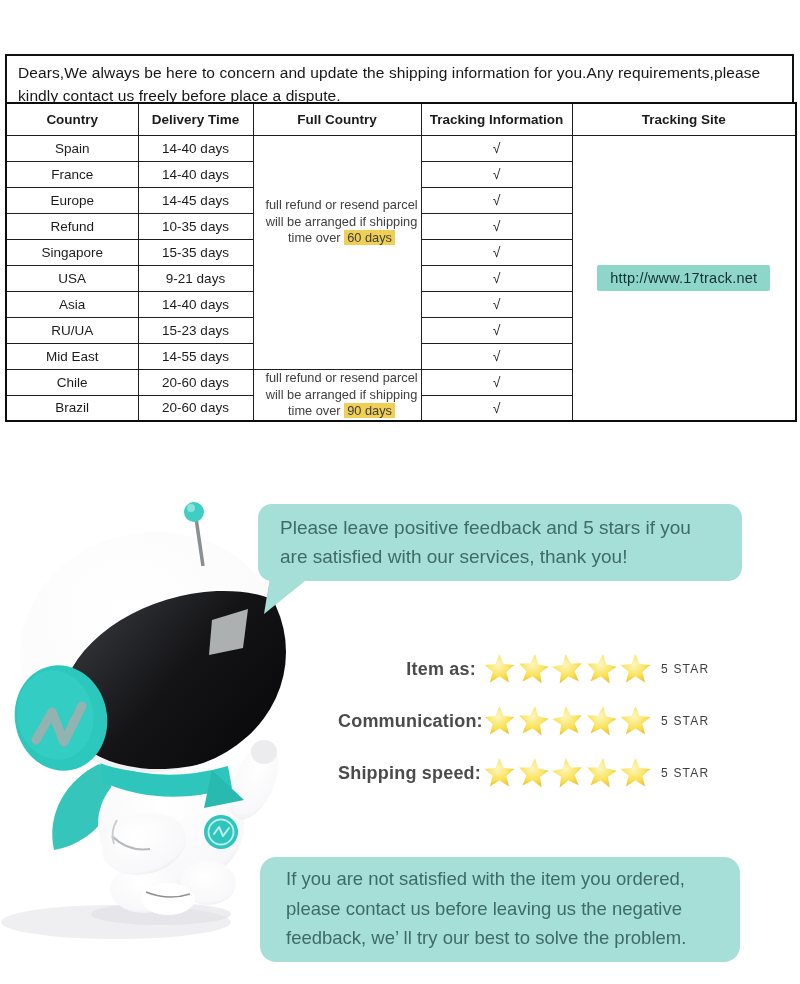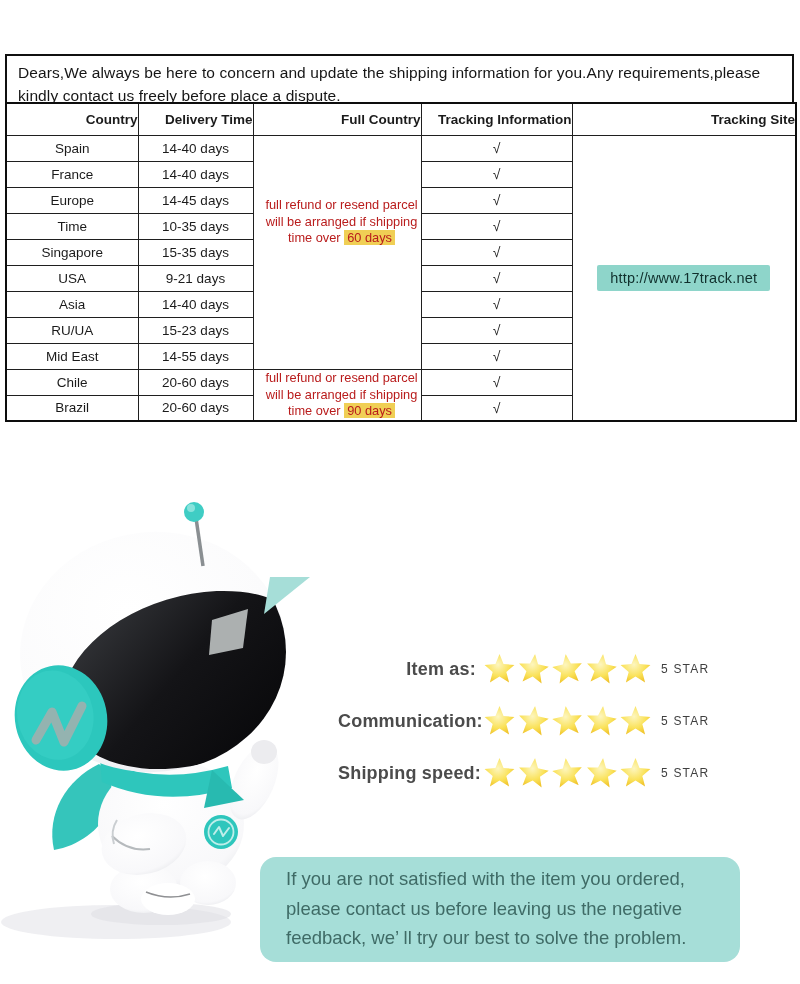--- a/index.html
+++ b/index.html
@@ -19,25 +19,25 @@
   }
 
   
   table.ship {
     position:absolute; left:5px; top:90px; width:790px;
     border-collapse:collapse; table-layout:fixed;
     border:2px solid #0d0d0d; background:#fff;
     font-size:13.5px; color:#1b1b1b;
   }
   table.ship th, table.ship td { border:1px solid #1f1f1f; }
-  table.ship th { height:32px; font-weight:bold; font-size:13.5px; text-align:right; }
+  table.ship th { height:32px; font-weight:bold; font-size:13.5px; text-align:center; }
   table.ship td { height:26px; text-align:center; vertical-align:middle; }
   td.refund-cell { text-align:left; vertical-align:middle; }
   .refund-text {
-    width:160px; margin-left:8px; font-size:12.8px; line-height:16.5px; color:#b91c1c;
+    width:160px; margin-left:8px; font-size:12.8px; line-height:16.5px; color:#404040;
   }
   .refund-shift { transform:translateY(-30px); }
   .hl-yellow { background:#f0cf55; padding:0 3px; }
   .site-cell { text-align:center; vertical-align:middle; }
   .site-pill {
     display:inline-block; background:#8ed5ca; color:#10302d;
     font-size:14.5px; padding:5px 13px; border-radius:2px; letter-spacing:.2px;
     cursor:pointer;
   }
   .check { font-size:14px; color:#222; }
@@ -122,21 +122,21 @@
         <td>France</td>
         <td>14-40 days</td>
         <td class="check">√</td>
       </tr>
       <tr>
         <td>Europe</td>
         <td>14-45 days</td>
         <td class="check">√</td>
       </tr>
       <tr>
-        <td>Time</td>
+        <td>Refund</td>
         <td>10-35 days</td>
         <td class="check">√</td>
       </tr>
       <tr>
         <td>Singapore</td>
         <td>15-35 days</td>
         <td class="check">√</td>
       </tr>
       <tr>
         <td>USA</td>
@@ -243,20 +243,21 @@
         <ellipse cx="60" cy="262" rx="38" ry="45" fill="#3bd1c7" opacity="0.6"></ellipse>
       </g>
       <polyline points="40,288 56,260 68,290 86,254" stroke="#9fb0ae" stroke-width="9" fill="none" stroke-linecap="round" stroke-linejoin="round" opacity="0.9"></polyline>
 
       <line x1="200" y1="66" x2="207" y2="114" stroke="#8a8f92" stroke-width="3.5"></line>
       <circle cx="198" cy="60" r="10" fill="#3fcdc4"></circle>
       <circle cx="195" cy="56" r="4" fill="#9ae8e2" opacity="0.8"></circle>
     </svg>
   </div>
 
+  <div class="bubble bubble-top">Please leave positive feedback and 5 stars if you are satisfied with our services, thank you!</div>
   <div class="bubble-tail"></div>
 
   <div class="ratings">
     <div class="rating-row">
       <div class="rating-label">Item as:</div>
       <div class="stars">
           <span class="star"></span>
           <span class="star"></span>
           <span class="star"></span>
           <span class="star"></span>

